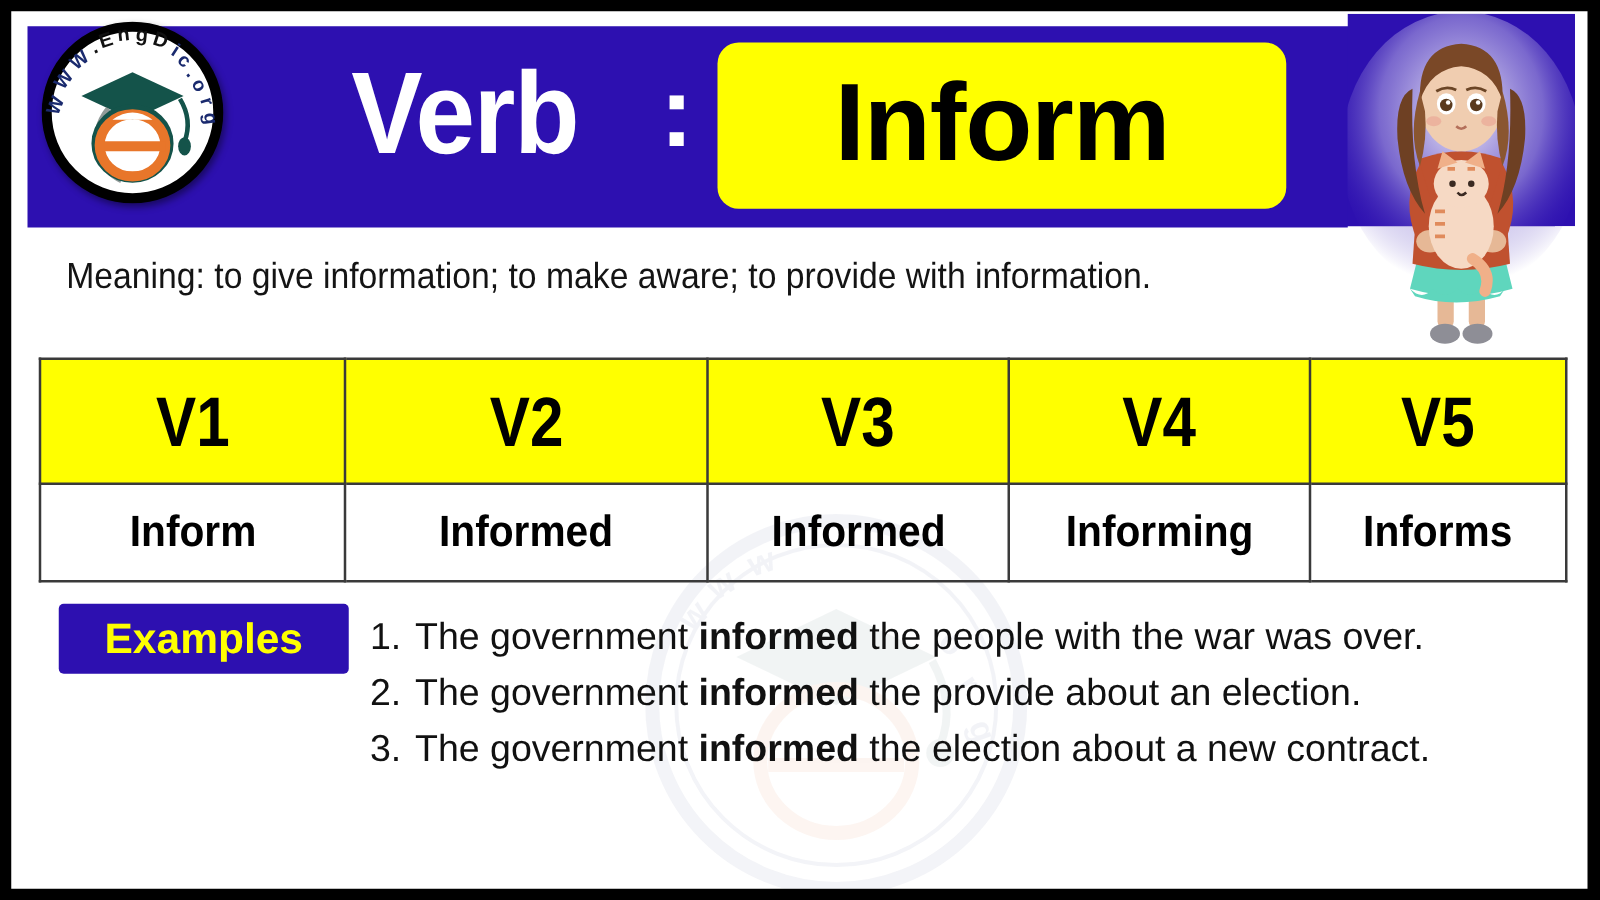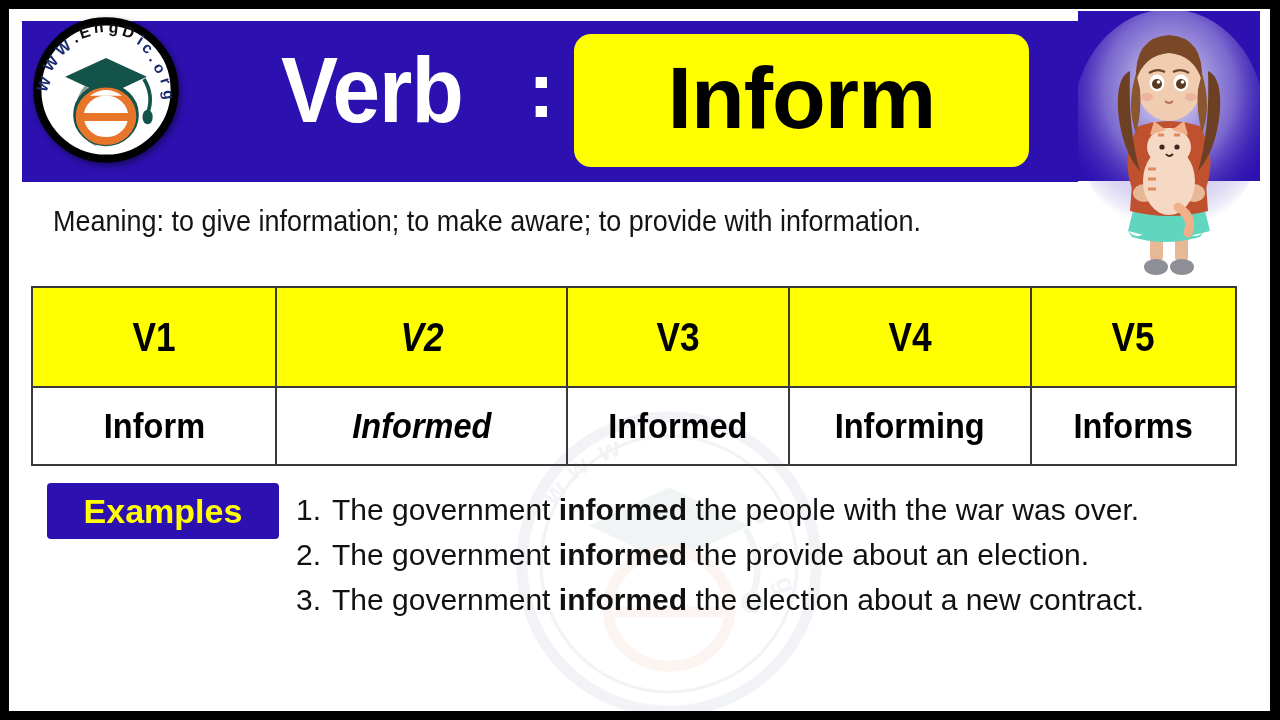--- a/index.html
+++ b/index.html
@@ -153,38 +153,38 @@
   .verb-table td {
     border: 2px solid #3a3a3a;
     text-align: center;
     vertical-align: middle;
   }
   .verb-table tr.head td {
     background: #FFFF00;
     height: 100px;
     font-family: "Liberation Sans Narrow", "Liberation Sans", sans-serif;
     font-weight: bold;
-    font-size: 41px;
+    font-size: 56px;
     color: #000000;
     transform: none;
   }
   .verb-table tr.head td span { display: inline-block; transform: scaleX(0.86); }
   .verb-table tr.body td {
     background: transparent;
     height: 78px;
     font-family: "Liberation Sans Narrow", "Liberation Sans", sans-serif;
     font-weight: bold;
     font-size: 35px;
     color: #000000;
   }
   .verb-table tr.body td span { display: inline-block; transform: scaleX(0.93); }
 
   .c1 { width: 244px; }
-  .c2 { width: 290px; font-style: italic; }
-  .c3 { width: 222px; }
+  .c2 { width: 290px; }
+  .c3 { width: 241px; }
   .c4 { width: 241px; }
   .c5 { width: 205px; }
 
   
   .examples-badge {
     position: absolute;
     left: 38px;
     top: 474px;
     width: 232px;
     height: 56px;

